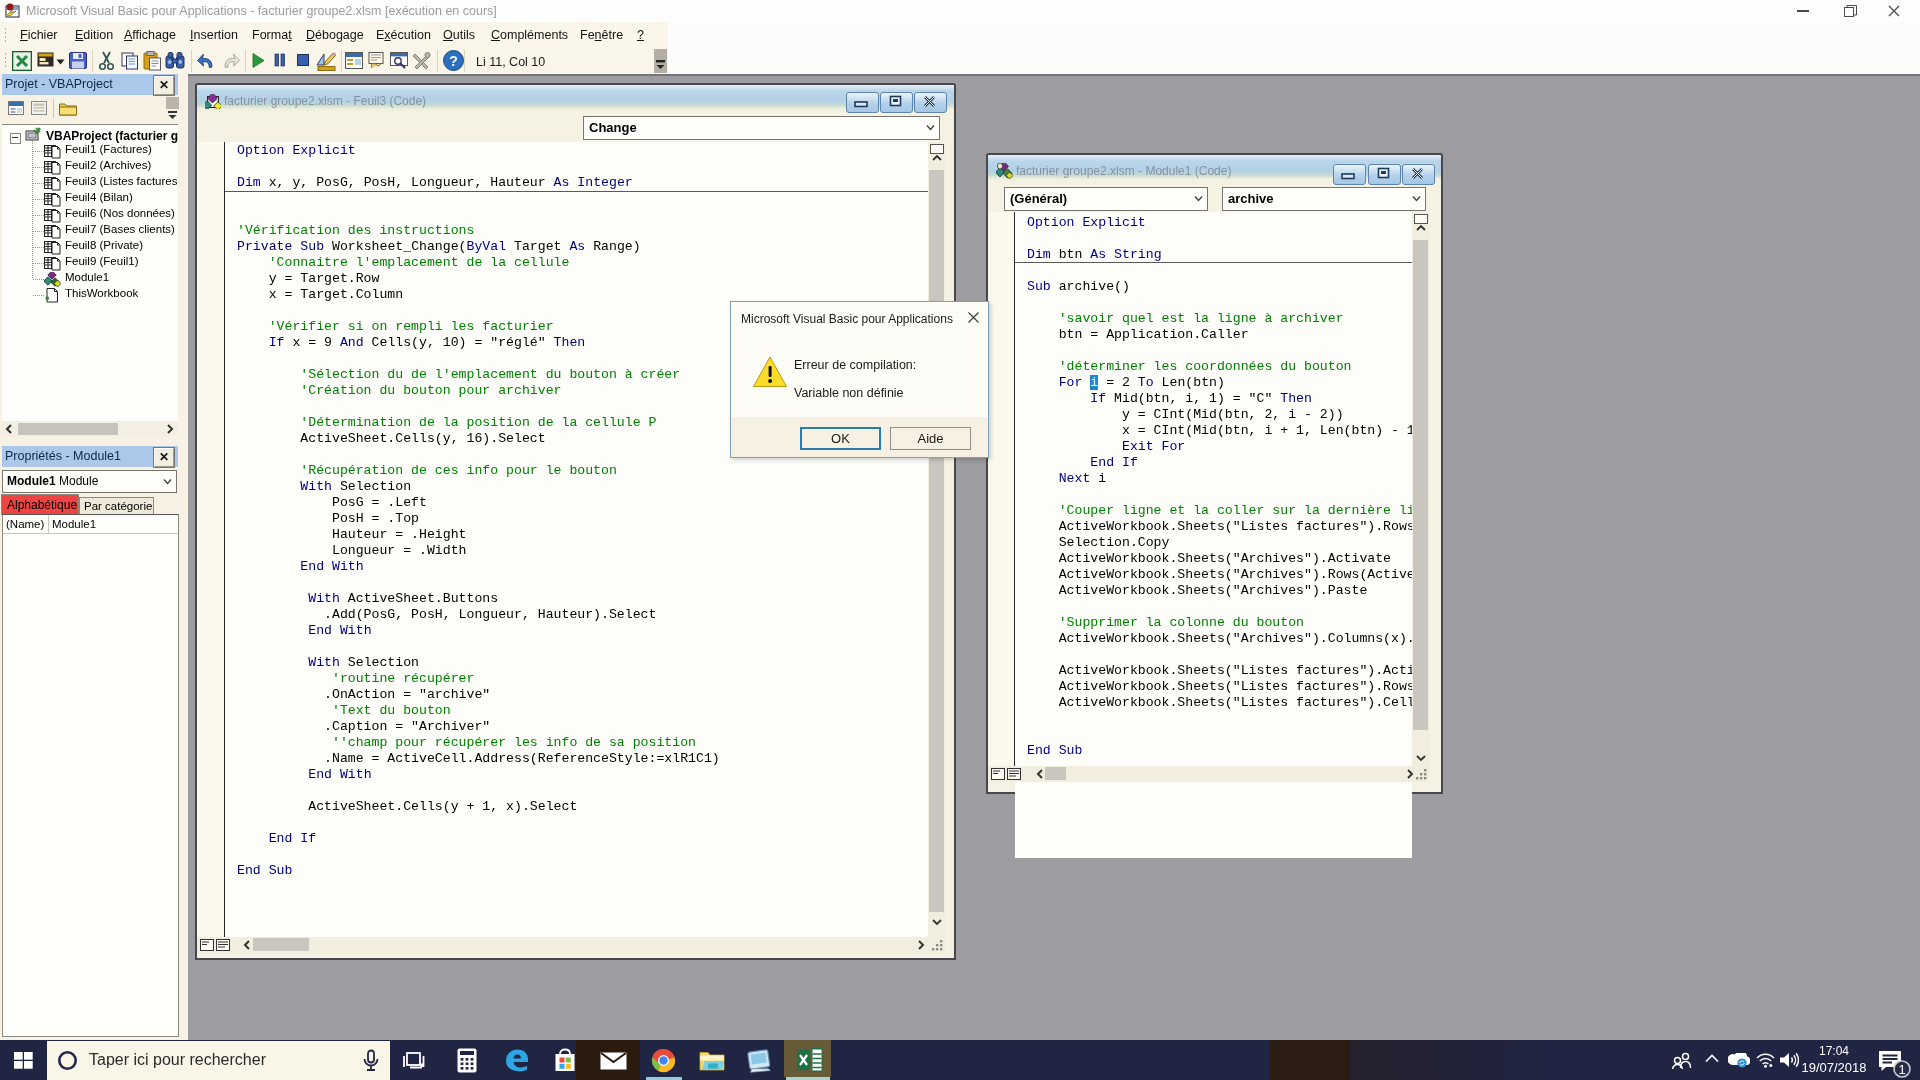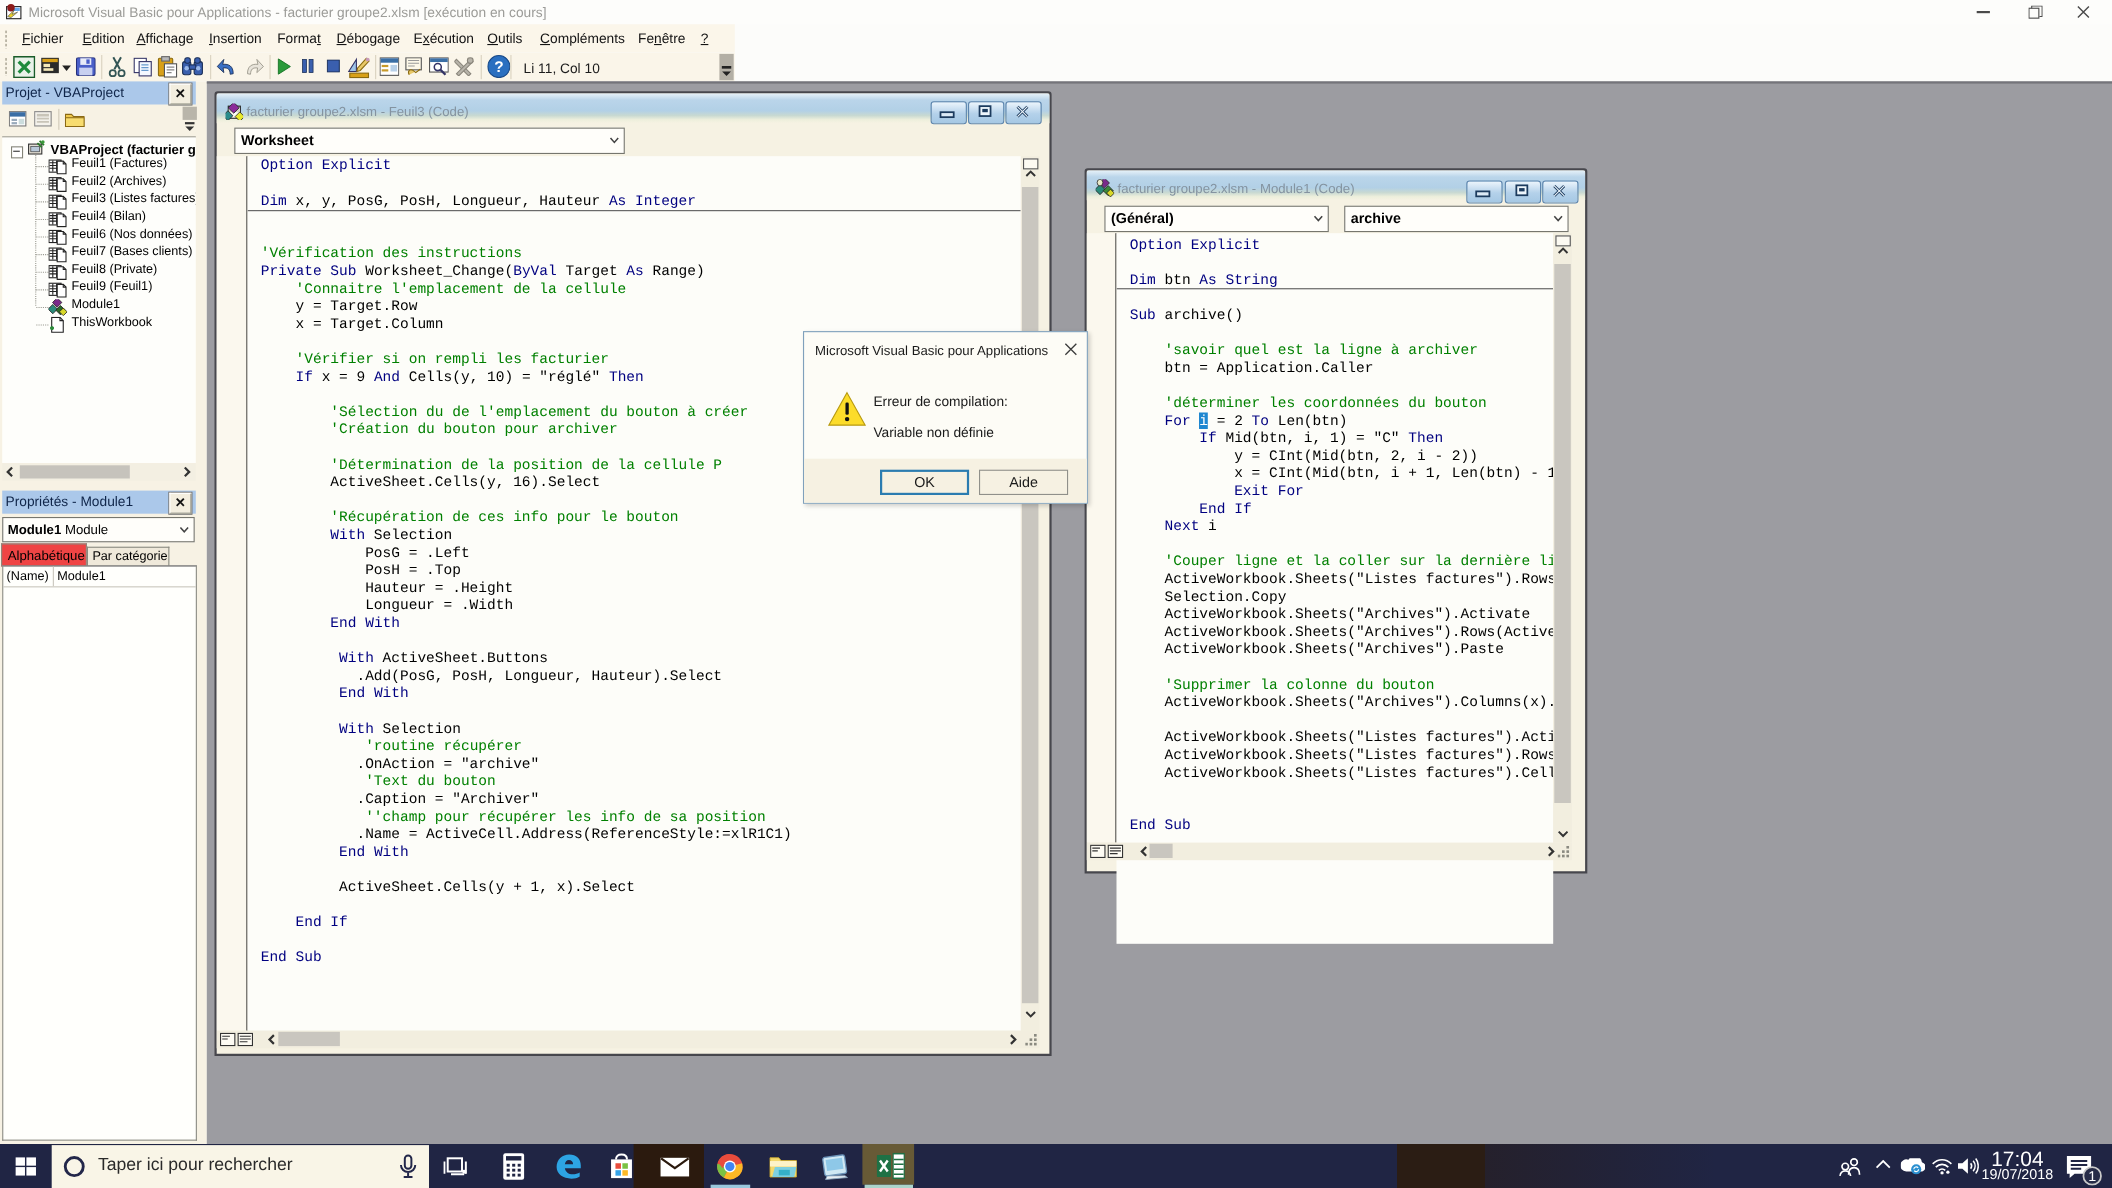--- a/index.html
+++ b/index.html
@@ -443,22 +443,22 @@
         <rect x="9.5" y="3.5" width="10" height="9" fill="#eef6fc" stroke="#1c3b5e" stroke-width="1.6"></rect>
         <rect x="12" y="6" width="5" height="3" fill="#1c3b5e"></rect>
       </svg>
     </div>
 <div class="cbtn" style="left:717px;top:7px">
       <svg width="29" height="17">
         <path d="M10 4 L19 13 M19 4 L10 13" stroke="#1c3b5e" stroke-width="2.6"></path>
         <path d="M10 4 L19 13 M19 4 L10 13" stroke="#eef6fc" stroke-width="1"></path>
       </svg>
     </div>
-<div class="combo" style="left:16px;top:31px;width:353px">
-      <span>Worksheet</span>
+<div class="combo" style="left:386px;top:31px;width:355px">
+      <span>Change</span>
       <span class="chev">
         <svg width="9" height="7">
           <path d="M1 1.5 L4.5 5.5 L8 1.5" stroke="#444" stroke-width="1.4" fill="none"></path>
         </svg>
       </span>
     </div>
 <div class="a" style="left:0;top:57px;width:27px;height:795px;background:#fbf8ee"></div>
 <div class="mline" style="left:27px;top:57px;height:795px"></div>
 <div class="a" style="left:28px;top:57px;width:703px;height:795px;background:#fdfdf9;overflow:hidden">
 <div class="sep" style="left:0;top:49px;width:703px"></div>
@@ -872,21 +872,21 @@
   <div class="a" style="left:1779px;top:12px">
       <svg width="20" height="16">
         <path d="M1 5.5 H5 L10 1 V15 L5 10.5 H1 Z" fill="#fff"></path>
         <g fill="none" stroke="#fff" stroke-width="1.4">
           <path d="M12.5 5.5 a4.2 4.2 0 0 1 0 5"></path>
           <path d="M14.8 3.2 a7.6 7.6 0 0 1 0 9.6"></path>
           <path d="M17.1 1.2 a11 11 0 0 1 0 13.6"></path>
         </g>
       </svg>
     </div>
-  <div class="a" style="left:1803px;top:4px;width:62px;text-align:center;font-size:19px;color:#fff">17:04</div>
+  <div class="a" style="left:1803px;top:4px;width:62px;text-align:center;font-size:12px;color:#fff">17:04</div>
   <div class="a" style="left:1799px;top:20px;width:70px;text-align:center;font-size:13px;color:#fff">19/07/2018</div>
   <div class="a" style="left:1878px;top:10px">
       <svg width="36" height="28">
         <path d="M1 1 H23 V17 H8 L3.5 21 V17 H1 Z" fill="#fff"></path>
         <g stroke="#202544" stroke-width="1.8">
           <path d="M4.5 5.5 H19.5 M4.5 9 H19.5 M4.5 12.5 H14"></path>
         </g>
         <circle cx="24" cy="19" r="8" fill="#272c48" stroke="#c9c9c9" stroke-width="1.6"></circle>
         <text x="24" y="23.5" text-anchor="middle" font-family="Liberation Sans" font-size="13" fill="#fff">1</text>
       </svg>

